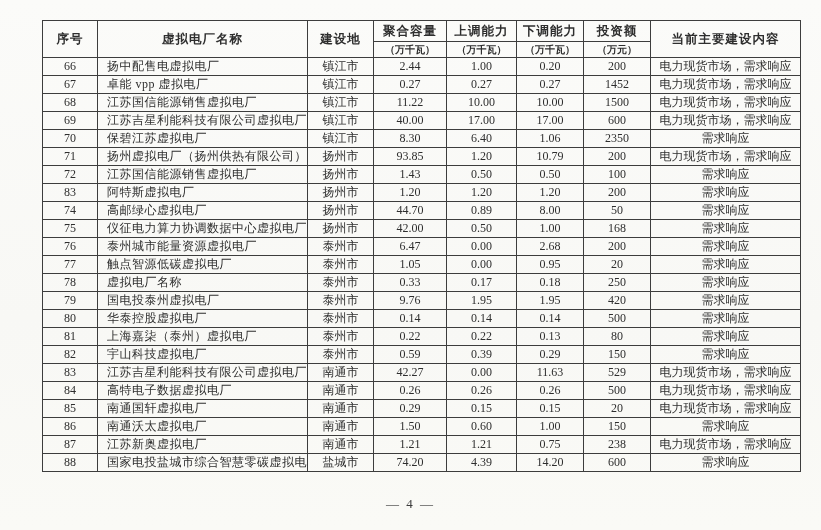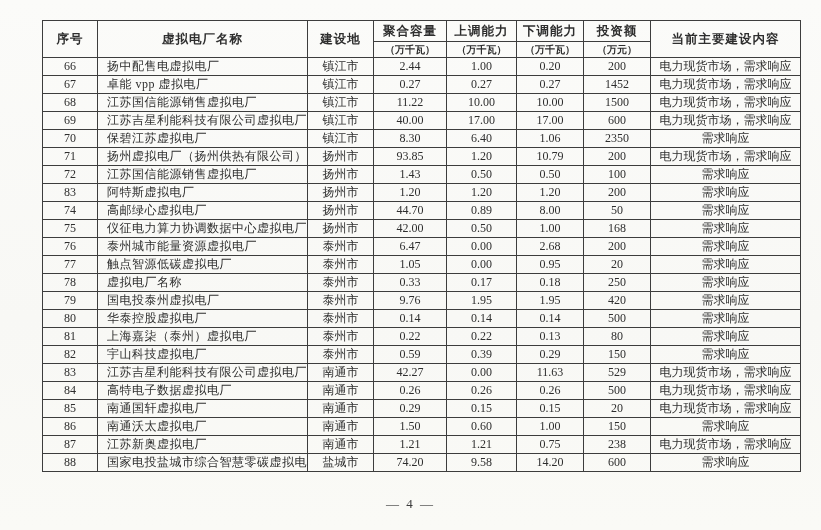--- a/index.html
+++ b/index.html
@@ -317,21 +317,21 @@
       <td>1.21</td>
       <td>0.75</td>
       <td>238</td>
       <td>电力现货市场，需求响应</td>
     </tr>
         <tr>
       <td>88</td>
       <td class="name-cell">国家电投盐城市综合智慧零碳虚拟电厂</td>
       <td>盐城市</td>
       <td>74.20</td>
-      <td>9.58</td>
+      <td>4.39</td>
       <td>14.20</td>
       <td>600</td>
       <td>需求响应</td>
     </tr>
       </tbody>
   </table>
 
   <div class="footer">— 4 —</div>
 
 </div>

